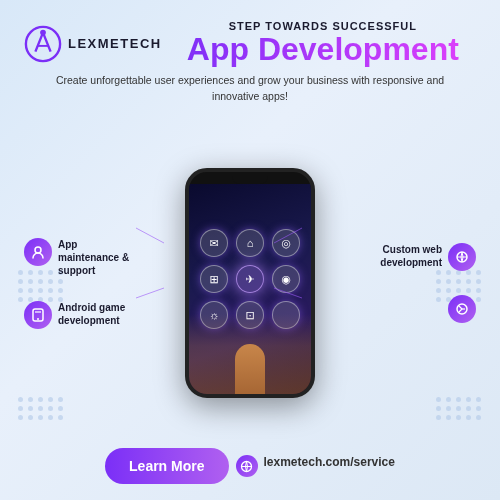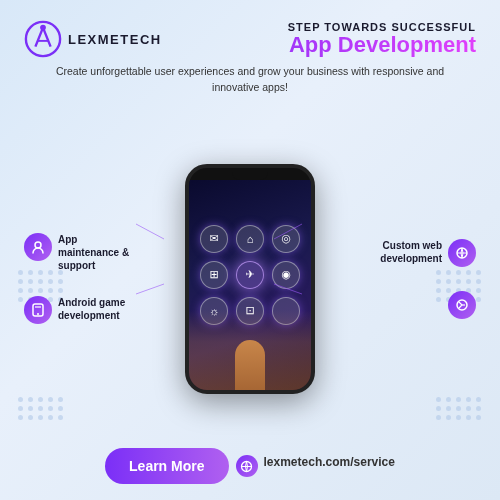--- a/index.html
+++ b/index.html
@@ -61,33 +61,33 @@
     }
     .logo-text {
       font-size: 13px;
       font-weight: 900;
       color: #1a1a2e;
       letter-spacing: 1.5px;
       line-height: 1;
     }
 
     .headline-block {
-      text-align: right;
+      text-align: center;
       flex: 1;
       padding-left: 8px;
     }
     .step-text {
       font-size: 11px;
       font-weight: 800;
       color: #1a1a2e;
       letter-spacing: 1px;
       text-transform: uppercase;
     }
     .app-dev-text {
-      font-size: 22px;
+      font-size: 32px;
       font-weight: 900;
       background: linear-gradient(90deg, #7b2ff7, #e040fb);
       -webkit-background-clip: text;
       -webkit-text-fill-color: transparent;
       background-clip: text;
       line-height: 1.1;
     }
 
     .subtitle {
       font-size: 10.5px;

